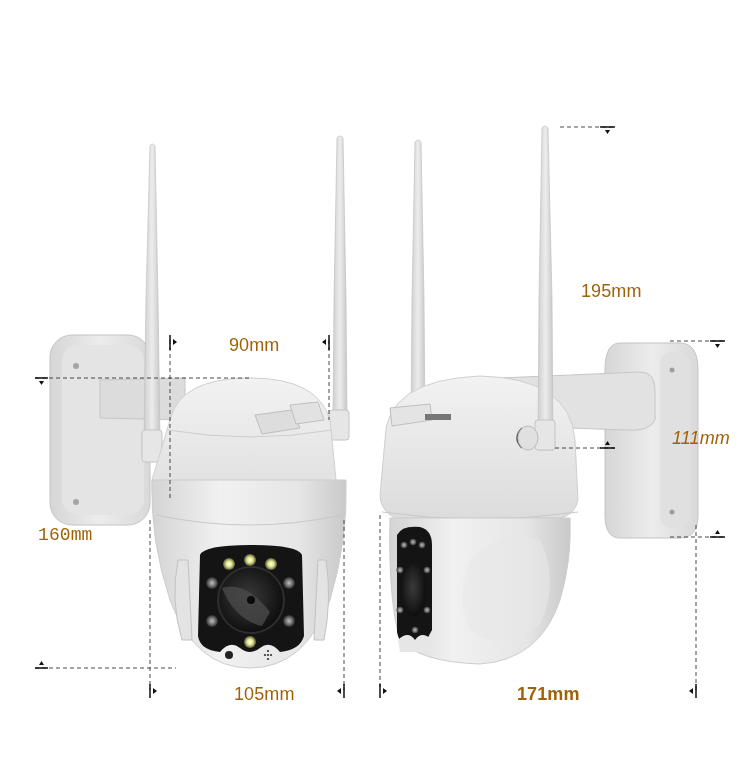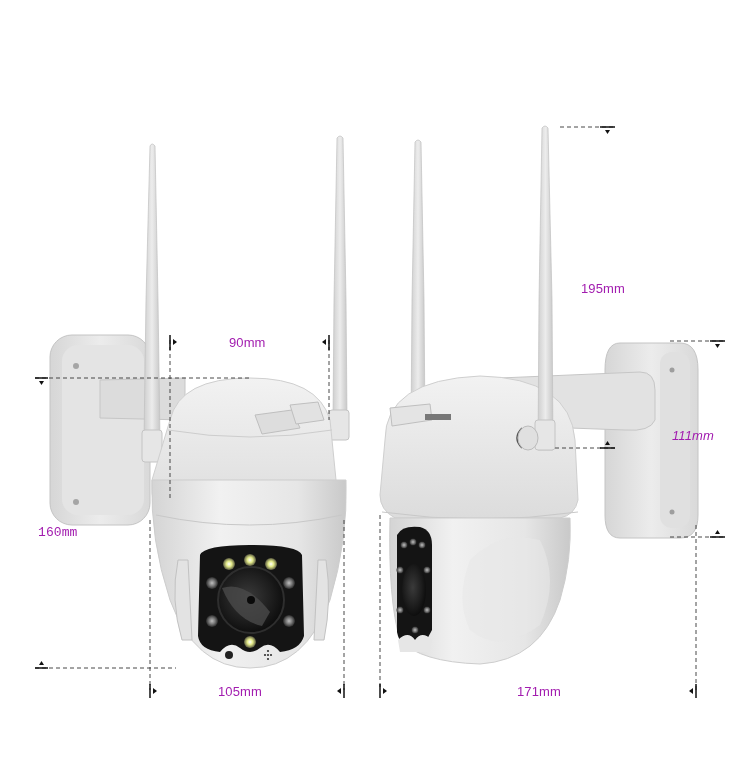--- a/index.html
+++ b/index.html
@@ -1,18 +1,18 @@
 <!DOCTYPE html>
 <html><head>
   <meta charset="utf-8">
   <style>
     html, body { margin: 0; padding: 0; background: #ffffff; }
     body { width: 745px; height: 764px; position: relative; overflow: hidden; font-family: "Liberation Sans", sans-serif; }
     .stage { position: absolute; left: 0; top: 0; width: 745px; height: 764px; }
-    .label { position: absolute; font-size: 13px; color: #a21caf; letter-spacing: 0.1px; white-space: nowrap; }
+    .label { position: absolute; font-size: 18px; color: #a16207; letter-spacing: 0.1px; white-space: nowrap; }
     svg { position: absolute; left: 0; top: 0; }
   </style>
 </head>
 <body>
 
 <div class="stage">
 
   <svg width="745" height="764" viewBox="0 0 745 764">
     <defs>
       <linearGradient id="domeG" x1="0" y1="0" x2="1" y2="0">
@@ -201,18 +201,18 @@
       <path d="M693 688 L689 691 L693 694 Z"></path>
       <path d="M605 130 L610 130 L607.5 134 Z"></path>
       <path d="M605 445 L610 445 L607.5 441 Z"></path>
       <path d="M715 344 L720 344 L717.5 348 Z"></path>
       <path d="M715 534 L720 534 L717.5 530 Z"></path>
     </g>
   </svg>
 
   <span class="label" style="left:229px; top:335px;">90mm</span>
   <span class="label" style="left:38px; top:525px;font-family:Liberation Mono, monospace;">160mm</span>
-  <span class="label" style="left:218px; top:684px;">105mm</span>
+  <span class="label" style="left:234px; top:684px;">105mm</span>
   <span class="label" style="left:581px; top:281px;">195mm</span>
   <span class="label" style="left:672px; top:428px;font-style:italic;">111mm</span>
-  <span class="label" style="left:517px; top:684px;">171mm</span>
+  <span class="label" style="left:517px; top:684px;font-weight:bold;">171mm</span>
 
 </div>
 
 </body></html>

